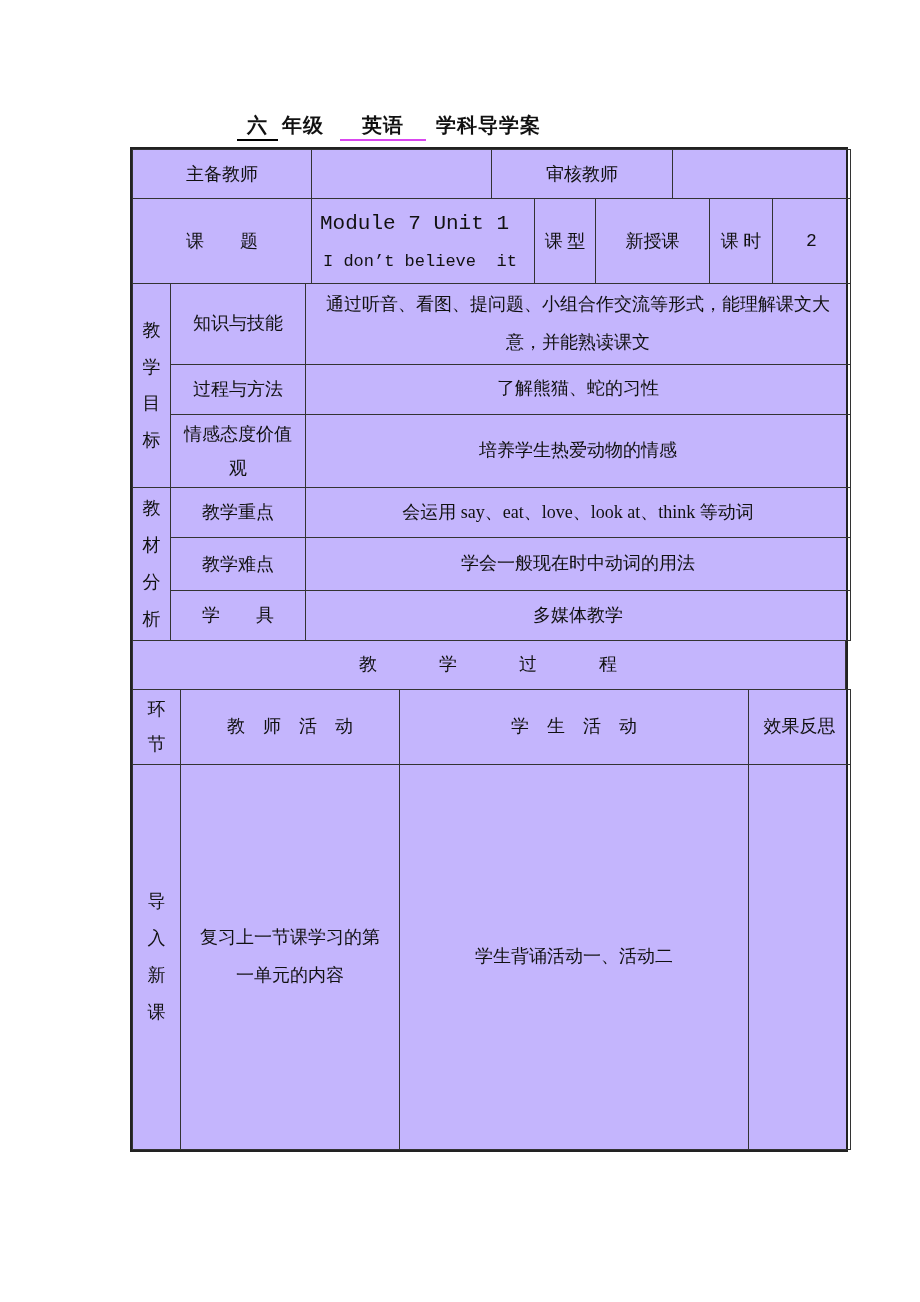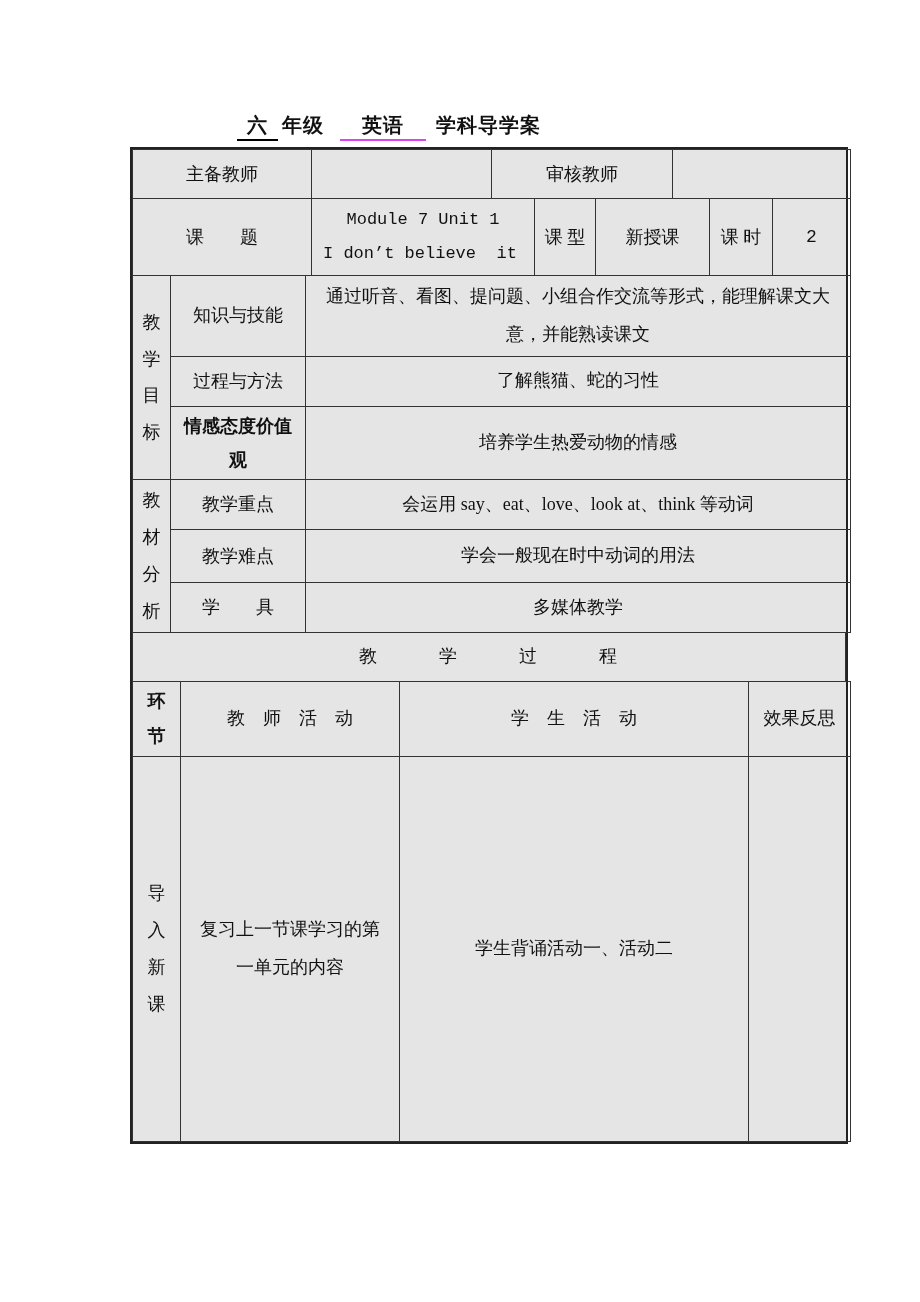--- a/index.html
+++ b/index.html
@@ -12,38 +12,38 @@
     font-size:20px;font-weight:bold;letter-spacing:1px;white-space:nowrap;
   }
   .doc-title .seg{display:inline-block;}
   .u-grade{border-bottom:2px solid #000;padding:0 10px;}
   .plain-mid{padding:0 2px 0 4px;text-align:right;}
   .u-subject{border-bottom:2px solid #d946ef;padding:0 22px;margin-left:14px;}
   .plain-suffix{padding-left:10px;}
 
   .sheet{
     position:absolute;top:147px;left:130px;width:718px;box-sizing:border-box;
-    border:2px solid #222;background:#e5e5e5;
+    border:2px solid #222;background:#c4b5fd;
   }
   table{border-collapse:collapse;width:100%;table-layout:fixed;}
   table + table{margin-top:-1px;}
   td{
     border:1px solid #333;vertical-align:middle;
     font-size:18px;line-height:1.6;padding:2px 10px;text-align:center;
     overflow:hidden;word-break:break-all;
   }
   td.content{text-align:center;padding:2px 11px;line-height:2.1;}
   td.tight{padding:2px 2px;border-radius:11px;}
   .vert{
     white-space:pre-line;text-align:center;line-height:2.05;padding:2px 1px;
   }
-  .bold{font-weight:bold;}
+  .bold{font-weight:normal;}
   .mono{font-family:"Liberation Mono","DejaVu Sans Mono",monospace;}
   .topic-cell{padding:4px 8px;line-height:2.0;}
-  .topic-l1{text-align:center;font-size:17px;}
+  .topic-l1{text-align:left;font-size:21px;}
   .topic-l2{text-align:left;font-size:17px;white-space:pre;padding-left:3px;}
   .banner-cell{letter-spacing:2px;}
   .affect-cell{padding:2px 8px;line-height:1.9;}
   .teacher-act{line-height:2.4;}
 </style>
 </head>
 <body>
 
 <div class="doc-title">
   <span class="seg u-grade">六</span><span class="seg plain-mid">年级</span><span class="seg u-subject">英语</span><span class="seg plain-suffix">学科导学案</span>

